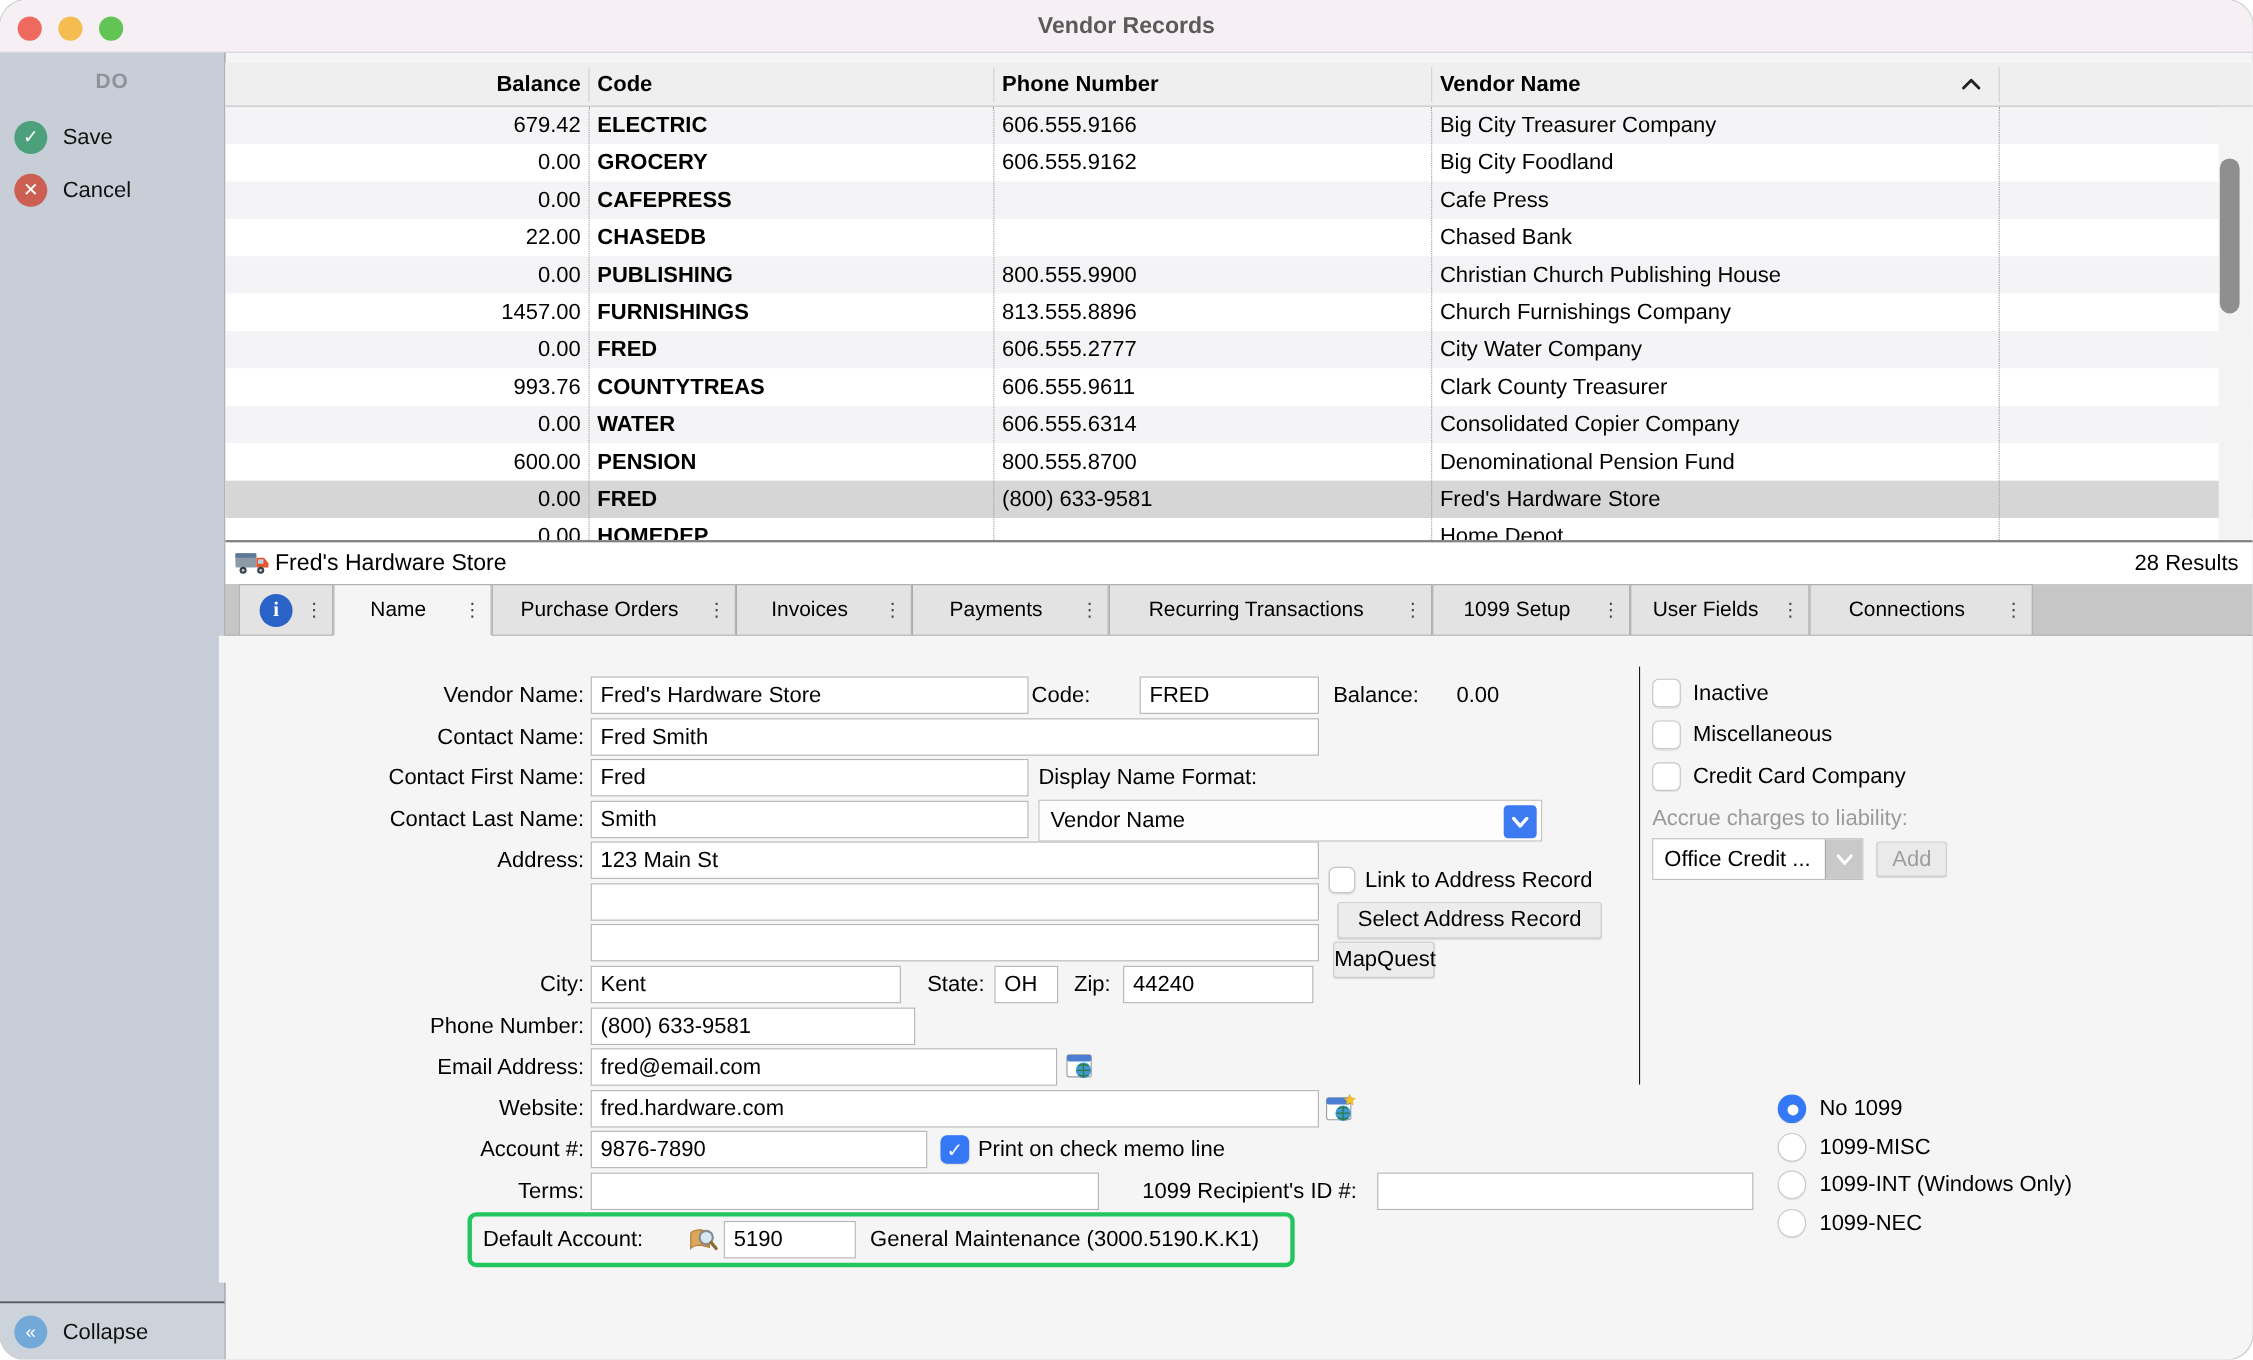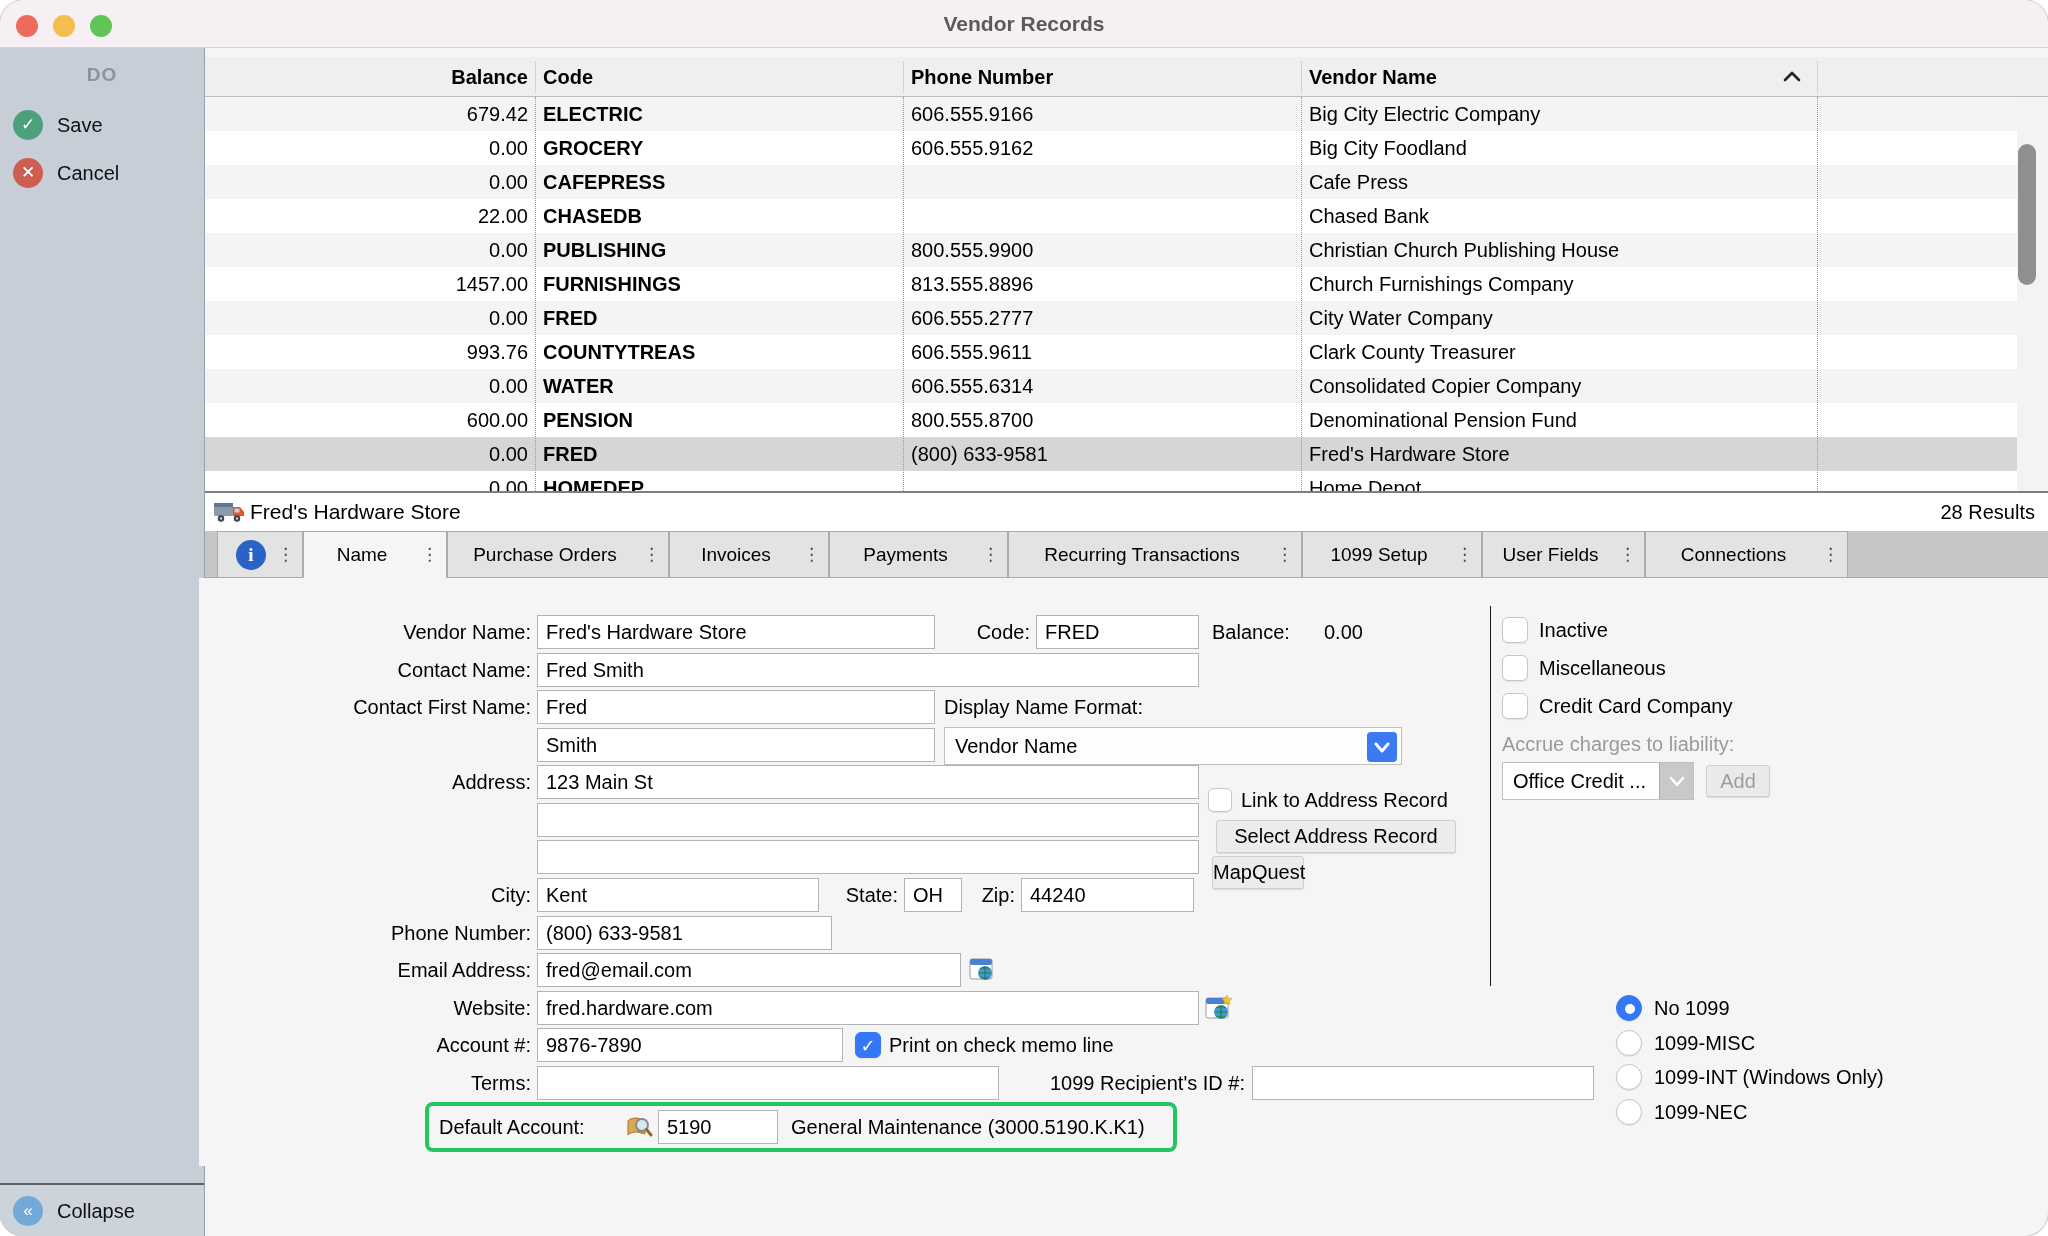--- a/index.html
+++ b/index.html
@@ -45,21 +45,21 @@
   #tabbar{position:absolute;left:205px;top:531px;width:1843px;height:47px;background:#c6c6c6;border-bottom:1px solid #a9a9a9;}
   .tab{position:absolute;top:0;height:47px;background:#e3e3e3;border:1px solid #ababab;border-bottom:1px solid #ababab;}
   .tab.active{background:#f5f5f5;border-bottom:1px solid #f5f5f5;}
   .tab-label{position:absolute;left:0;right:26px;top:0;height:45px;line-height:45px;text-align:center;font-size:19px;color:#000;}
   .tab-dots{position:absolute;right:8px;top:0;height:45px;line-height:45px;font-size:17px;color:#444;}
 
   
   #form{position:absolute;left:199px;top:578px;width:1843px;height:588px;background:#f5f5f5;}
   .lbl{position:absolute;left:0;width:332px;height:34px;line-height:34px;text-align:right;font-size:20px;color:#000;white-space:nowrap;}
   .inp{position:absolute;height:34px;line-height:32px;background:#fff;border:1px solid #b3b3b3;font-size:20px;color:#000;padding:0 8px;white-space:nowrap;overflow:hidden;}
-  .slbl{position:absolute;height:34px;line-height:34px;text-align:right;font-size:20px;color:#000;}
+  .slbl{position:absolute;height:34px;line-height:34px;text-align:center;font-size:20px;color:#000;}
   .btn{position:absolute;background:#ececec;border:1px solid #cfcfcf;border-radius:3px;font-size:20px;color:#000;text-align:center;box-shadow:0 1px 1px rgba(0,0,0,.12);}
   .chk{position:absolute;width:26px;height:26px;border-radius:6px;background:#fff;border:1.5px solid #c6c6c6;box-shadow:0 1px 1px rgba(0,0,0,.08);}
   .chk.checked{background:#3478f6;border-color:#3478f6;color:#fff;text-align:center;line-height:26px;font-size:18px;font-weight:700;}
   .chk-label{position:absolute;height:26px;line-height:26px;font-size:20px;color:#000;white-space:nowrap;}
   .radio{position:absolute;width:26px;height:26px;border-radius:50%;background:#fff;border:1.5px solid #c6c6c6;box-shadow:0 1px 1px rgba(0,0,0,.08);}
   .radio.selected{background:#3478f6;border-color:#3478f6;}
   .radio.selected::after{content:"";position:absolute;left:8px;top:8px;width:10px;height:10px;border-radius:50%;background:#fff;}
   .gray-lbl{position:absolute;font-size:20px;color:#9a9a9a;white-space:nowrap;}
   #divider{position:absolute;left:1291px;top:28px;width:1px;height:380px;background:#1a1a1a;}
   #highlight{position:absolute;left:226px;top:524px;width:752px;height:50px;border:4px solid #22c55e;border-radius:8px;}
@@ -111,21 +111,21 @@
       <div class="hsep" style="left:330px;"></div>
       <div class="hsep" style="left:698px;"></div>
       <div class="hsep" style="left:1096px;"></div>
       <div class="hsep" style="left:1612px;"></div>
     </div>
     <div id="tbody">
       <div class="trow">
           <span class="tc c-bal">679.42</span>
           <span class="tc c-code">ELECTRIC</span>
           <span class="tc c-phone">606.555.9166</span>
-          <span class="tc c-vendor">Big City Electric Company</span>
+          <span class="tc c-vendor">Big City Treasurer Company</span>
         </div>
       <div class="trow">
           <span class="tc c-bal">0.00</span>
           <span class="tc c-code">GROCERY</span>
           <span class="tc c-phone">606.555.9162</span>
           <span class="tc c-vendor">Big City Foodland</span>
         </div>
       <div class="trow">
           <span class="tc c-bal">0.00</span>
           <span class="tc c-code">CAFEPRESS</span>
@@ -260,20 +260,21 @@
     <div class="slbl" style="left:1013px;top:37px;width:90px;text-align:left;">Balance:</div>
     <div class="slbl" style="left:1125px;top:37px;width:80px;text-align:left;">0.00</div>
 
     <div class="lbl" style="top:75px;">Contact Name:</div>
     <div class="inp" style="left:338px;top:75px;width:662px;">Fred Smith</div>
 
     <div class="lbl" style="top:112px;">Contact First Name:</div>
     <div class="inp" style="left:338px;top:112px;width:398px;">Fred</div>
     <div class="slbl" style="left:745px;top:112px;width:400px;text-align:left;">Display Name Format:</div>
 
+    <div class="lbl" style="top:150px;">Contact Last Name:</div>
     <div class="inp" style="left:338px;top:150px;width:398px;">Smith</div>
     <div class="dd" style="left:745px;top:149px;width:458px;height:38px;">
       <span class="dd-text">Vendor Name</span>
       <span class="blue-btn" style="right:4px;top:4px;width:30px;height:30px;">
         <svg width="30" height="30" viewBox="0 0 30 30">
             <polyline points="9,12 15,19 21,12" fill="none" stroke="#fff" stroke-width="3" stroke-linecap="round" stroke-linejoin="round"></polyline>
           </svg>
       </span>
     </div>
 

